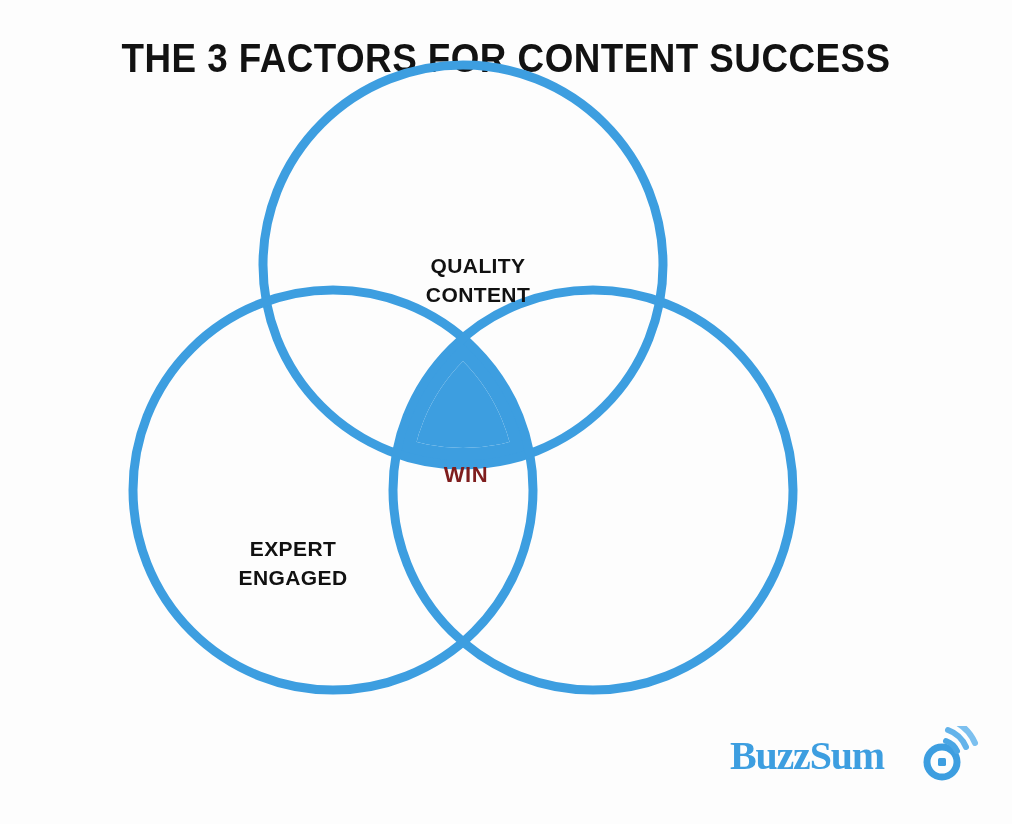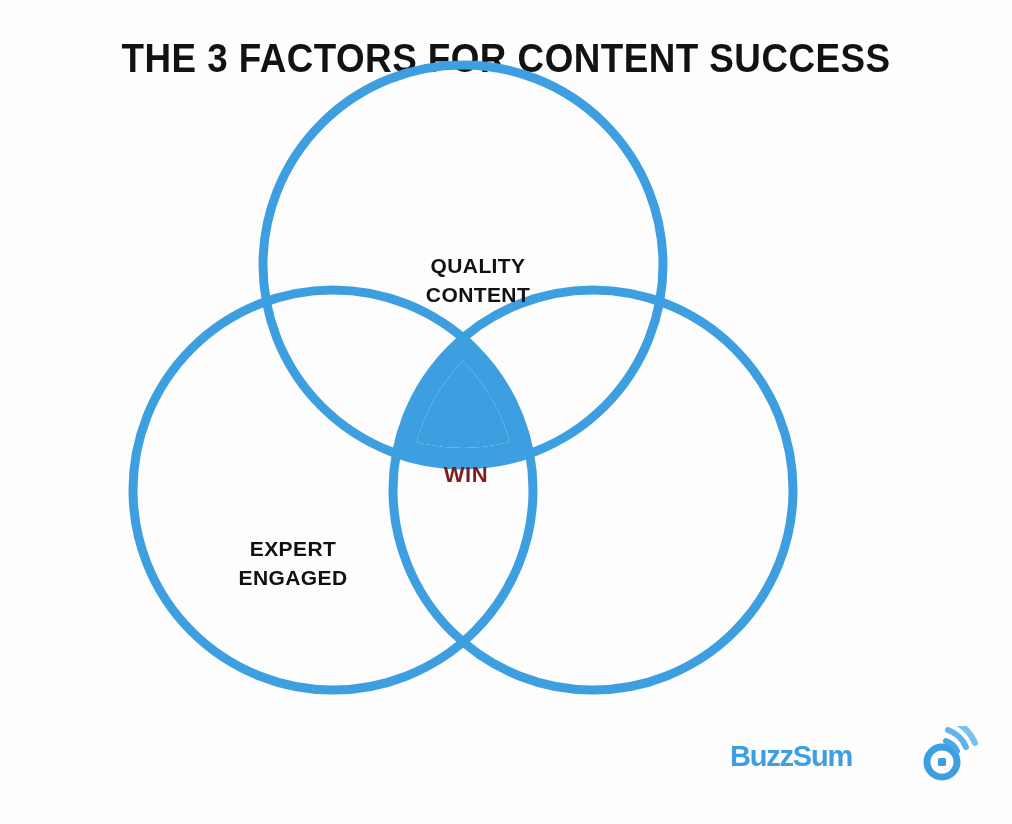--- a/index.html
+++ b/index.html
@@ -93,23 +93,23 @@
     position: absolute;
     left: 730px;
     top: 726px;
     width: 262px;
     height: 66px;
   }
   .logo-text {
     position: absolute;
     left: 0;
     top: 6px;
-    font-family: Liberation Sans, sans-serif;
+    font-family: Liberation Serif, serif;
     font-weight: 700;
-    font-size: 29px;
+    font-size: 40px;
     line-height: 48px;
     letter-spacing: -1.2px;
     color: #3d9ee0;
     white-space: nowrap;
   }
   .logo-mark {
     position: absolute;
     left: 186px;
     top: 0px;
     width: 76px;

